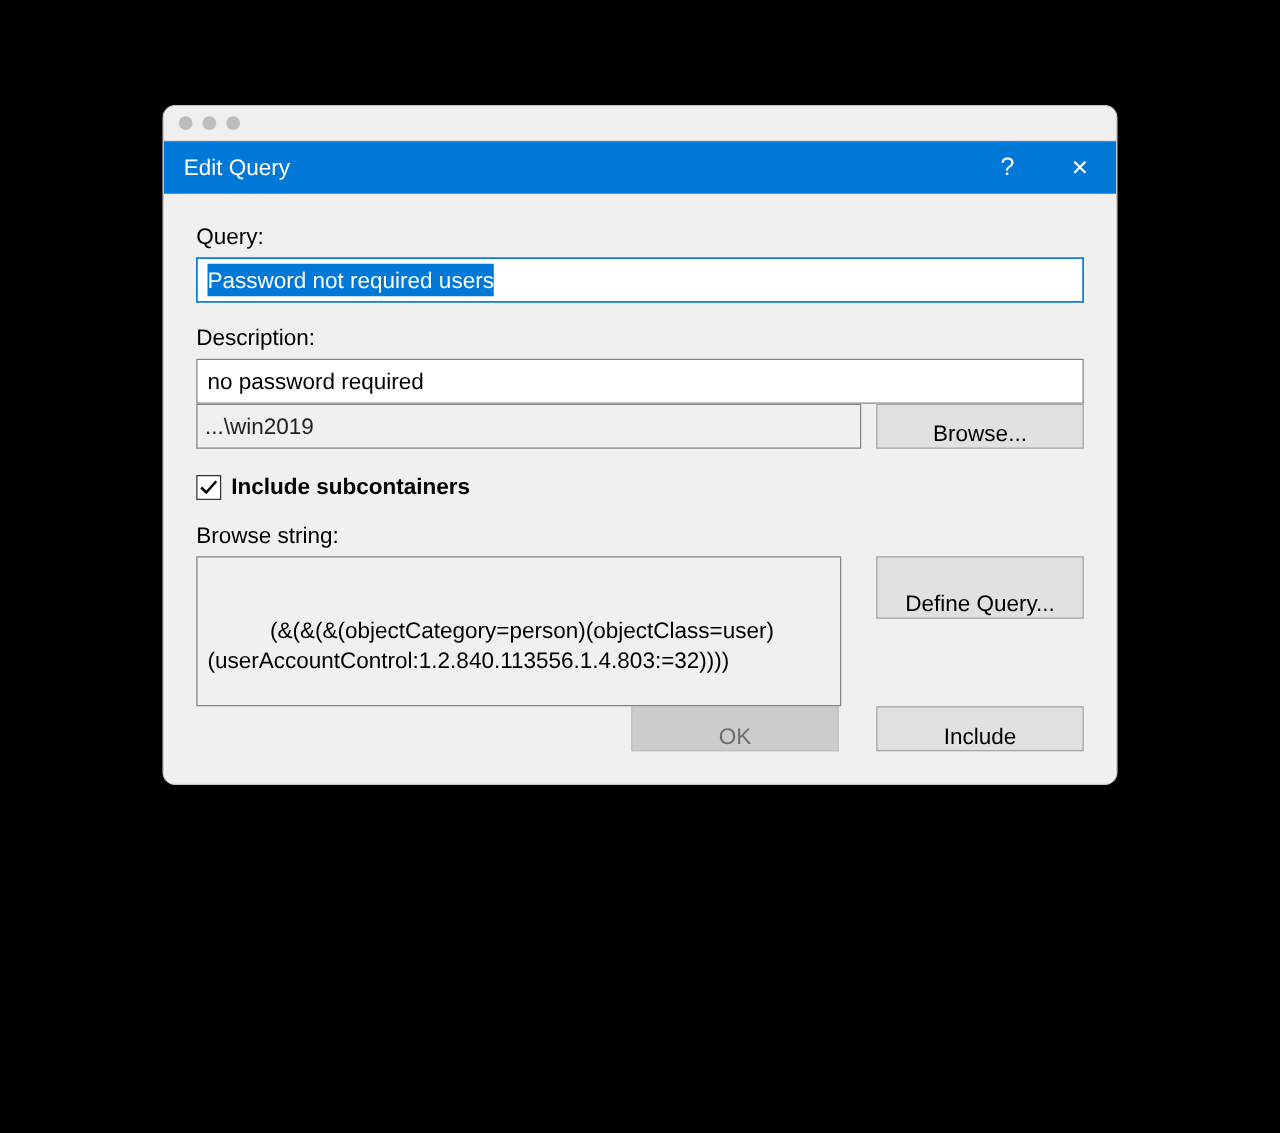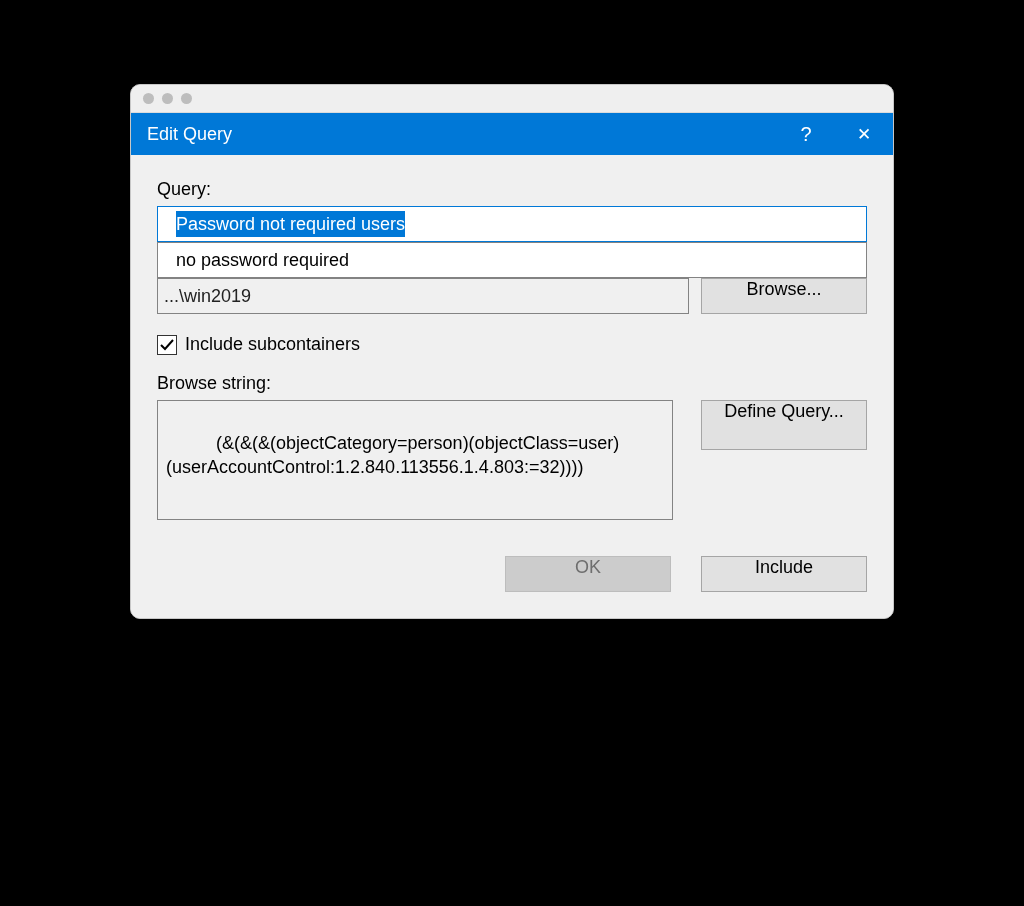--- a/index.html
+++ b/index.html
@@ -77,21 +77,21 @@
     margin-bottom: 6px;
     margin-top: 18px;
   }
   .label.first { margin-top: 2px; }
 
   .tf {
     width: 100%;
     height: 36px;
     background: #fff;
     border: 1px solid #838383;
-    padding: 4px 18px;
+    padding: 4px 8px;
     font-size: 18px;
     font-family: inherit;
     line-height: 26px;
     display: flex;
     align-items: center;
   }
   .tf.focused {
     border: 1px solid #0078d7;
     outline: 1px solid #0078d7;
     outline-offset: -1px;
@@ -118,39 +118,40 @@
     display: flex;
     align-items: center;
     color: #222;
   }
   .btn {
     width: 166px;
     height: 36px;
     background: #e1e1e1;
     border: 1px solid #a5a5a5;
     display: flex;
-    align-items: flex-start;
+    align-items: flex-end;
     justify-content: center;
     font-size: 18px;
     cursor: pointer;
     user-select: none;
   }
   .btn.disabled {
     background: #ccc;
     border: 1px solid #bdbdbd;
     color: #6e6e6e;
     cursor: default;
   }
 
   .check-row {
     display: flex;
     align-items: center;
     gap: 8px;
     margin-top: 20px;
     font-size: 18px;
+    font-weight: bold;
   }
   .check {
     width: 20px; height: 20px;
     border: 1px solid #333;
     background: #fff;
     display: flex;
     align-items: center;
     justify-content: center;
   }
   .check svg { display:block; }
@@ -158,33 +159,32 @@
   .row-qs {
     display: flex;
     gap: 28px;
     align-items: flex-start;
   }
   .qs-box {
     flex: 1;
     height: 120px;
     border: 1px solid #838383;
     background: #f0f0f0;
-    padding: 6px 8px;
+    padding: 22px 8px;
     font-size: 18px;
     line-height: 24px;
     overflow: hidden;
     white-space: pre-wrap;
     word-break: break-word;
   }
 
   .footer {
     display: flex;
     gap: 30px;
     justify-content: flex-end;
-    margin-top: 36px;
   }
   .footer .btn { width: 166px; height: 36px; }
 </style>
 </head>
 <body>
 
 <div class="mac-window">
   <div class="mac-traffic">
     <div class="mac-dot"></div>
     <div class="mac-dot"></div>
@@ -202,20 +202,21 @@
       </div>
     </div>
 
     <div class="content">
 
       <div class="label first">Query:</div>
       <div class="tf focused">
         <span class="sel">Password not required users</span>
       </div>
 
+      <div class="label">Description:</div>
       <div class="tf">
         <span>no password required</span>
       </div>
 
       <div class="row-root">
         <div class="left">
           <div class="root-box">
             <span>...\win2019</span>
           </div>
         </div>

